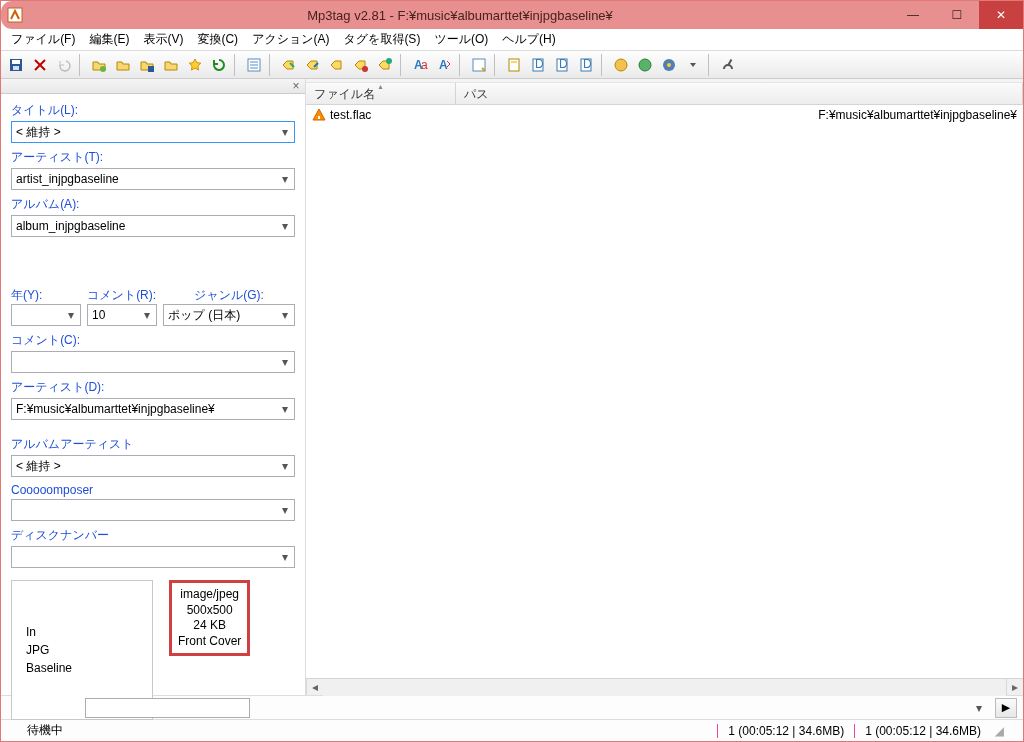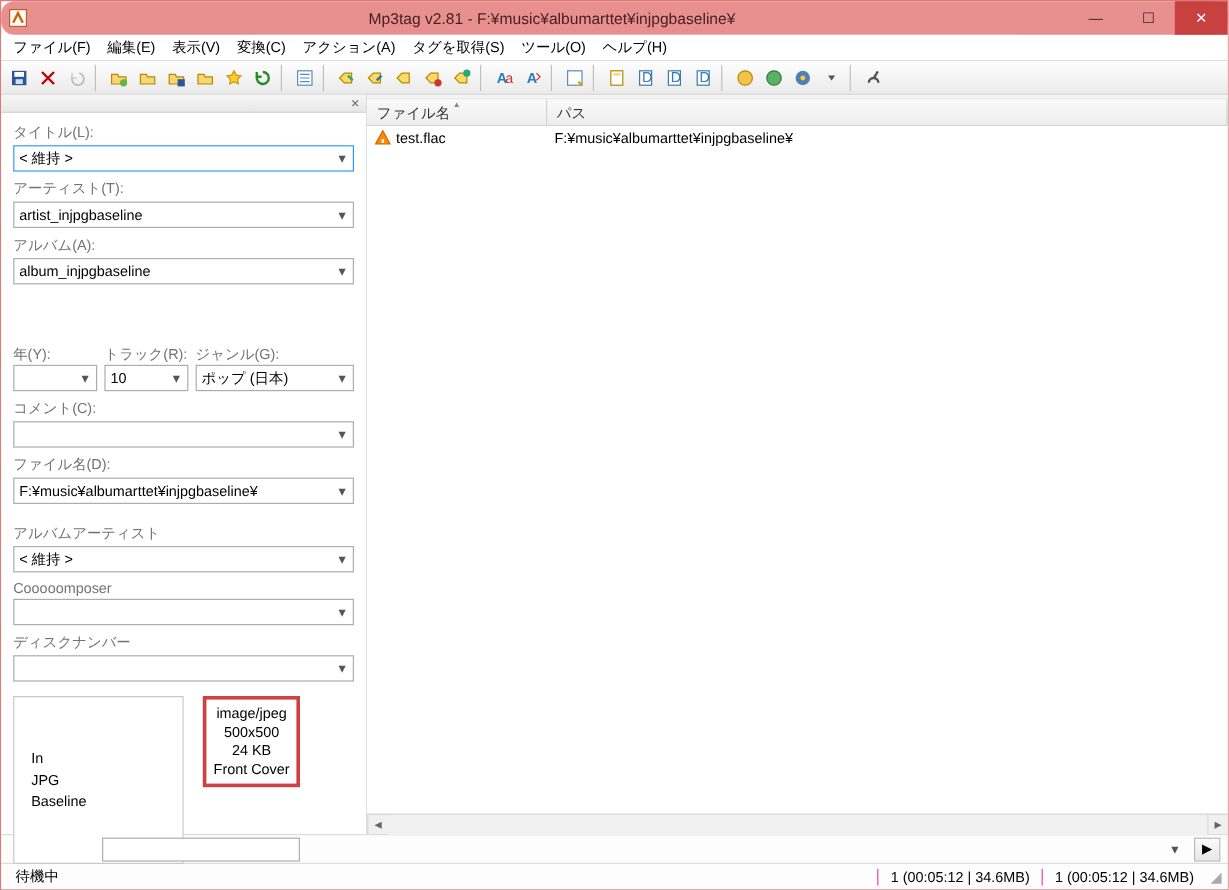--- a/index.html
+++ b/index.html
@@ -14,56 +14,56 @@
 .menubar { height: 22px; background: #fff; border-bottom: 1px solid #ddd; display: flex; align-items: center; padding: 0 4px; gap: 2px; }
 .menuitem { padding: 2px 6px; }
 .toolbar { height: 28px; background: linear-gradient(#fefefe,#eaeaea); border-bottom: 1px solid #ccc; display: flex; align-items: center; padding: 0 4px; gap: 2px; }
 .tbtn { width: 22px; height: 22px; display:flex; align-items:center; justify-content:center; border:1px solid transparent; border-radius:2px; }
 .tsep { width: 5px; height: 22px; border-left: 1px solid #c0c0c0; margin: 0 2px; }
 .body { flex: 1; display: flex; min-height: 0; }
 .sidepanel { width: 305px; border-right: 1px solid #ddd; display:flex; flex-direction:column; background:#fff; }
 .panelhdr { height: 16px; background: linear-gradient(#f5f5f5,#e8e8e8); border-bottom:1px solid #ccc; display:flex; justify-content:flex-end; align-items:center; padding-right:2px; font-size:10px; color:#666; }
 .panelhdr .xbtn { width:14px; text-align:center; cursor:default; }
 .fields { padding: 4px 10px; display:flex; flex-direction:column; gap:2px; }
-.fieldlabel { font-size: 12px; color: #737373; margin-top: 4px; }
+.fieldlabel { font-size: 12px; color: #1d4ed8; margin-top: 4px; }
 .fieldinput { width: 100%; height: 22px; border: 1px solid #abadb3; padding: 0 18px 0 4px; background:#fff; position:relative; }
 .combo { position: relative; }
 .combo .caret { position:absolute; right:2px; top:2px; width:16px; height:18px; display:flex; align-items:center; justify-content:center; color:#555; pointer-events:none; }
 .row3 { display:flex; gap:6px; }
 .row3 .col { display:flex; flex-direction:column;margin-top:44px; }
 .row3 .col:nth-child(1){ width: 70px; }
 .row3 .col:nth-child(2){ width: 70px; }
-.row3 .col:nth-child(3){ flex:1; }
+.row3 .col:nth-child(3){ flex:1;align-items:center; }
 .coverarea { padding: 8px 10px; }
 .coverimg { width: 142px; height: 140px; border:1px solid #c8c8c8; background:#fff; display:flex; flex-direction:column; justify-content:center; padding-left:14px; font-family: "Times New Roman", serif; font-size: 20px; line-height:1.5; }
 .coverinfo { position:absolute; border: 3px solid #d04040; padding: 4px 6px; text-align:center; font-size:11px; line-height:1.3; background:#fff; }
 .coverwrap { position:relative; display:flex; align-items:flex-start; gap:14px; }
 .mainpanel { flex:1; display:flex; flex-direction:column; min-width:0; }
 .listhdr { height: 22px; background: linear-gradient(#fafafa,#ededed); border-bottom:1px solid #d4d4d4; display:flex; }
 .colh { padding: 3px 8px; border-right:1px solid #d4d4d4; font-size:12px; color:#333; }
 .colh.name { width: 150px; position:relative; }
 .colh.path { flex:1; }
 .sortmark { position:absolute; top:-1px; left:50%; transform:translateX(-50%); font-size:8px; color:#888; }
-.listbody { flex:1; overflow:auto; background:#fff; }
+.listbody { flex:1; overflow:auto; background:#fff;text-align:right; }
 .listrow { display:flex; height:20px; align-items:center; }
 .cell { padding: 0 6px; font-size:12px; }
 .cell.name { width:150px; display:flex; align-items:center; gap:4px; }
 .cell.path { flex:1; }
 .fileicon { width:14px; height:14px; display:inline-block; }
 .hscroll { height:17px; background:#f0f0f0; border-top:1px solid #d4d4d4; display:flex; align-items:center; }
 .hscroll .track { flex:1; background:#f0f0f0; position:relative; height:17px; }
 .hscroll .arrow { width:17px; height:17px; display:flex; align-items:center; justify-content:center; color:#666; border-left:1px solid #d8d8d8; }
 .footer1 { height: 24px; border-top:1px solid #ddd; display:flex; align-items:center; padding: 0 6px; gap:6px; background:#fdfdfd; }
 .footer1 .closex { font-size:10px; color:#666; width:14px; text-align:center; }
 .footer1 .flabel { font-size:12px; }
 .footer1 .finput { flex:1; height:20px; border:1px solid #abadb3; padding:0 4px; }
 .footer1 .fcombo { position:relative; flex:1; }
 .footer1 .fcombo .caret { position:absolute; right:2px; top:2px; width:16px; height:16px; display:flex; align-items:center; justify-content:center; color:#555; }
 .footer1 .goarrow { width:22px; height:20px; border:1px solid #bbb; background:linear-gradient(#fbfbfb,#e7e7e7); display:flex; align-items:center; justify-content:center; font-size:11px; }
-.statusbar { height: 22px; border-top:1px solid #ddd; display:flex; align-items:center; padding:0 2px; font-size:12px; background:#fdfdfd; }
+.statusbar { height: 22px; border-top:1px solid #ddd; display:flex; align-items:center; padding:0 16px; font-size:12px; background:#fdfdfd; }
 .statusbar .sseg { padding: 0 10px; border-left:1px solid #ec4899; }
 .statusbar .sseg:first-child { border-left:none; flex:1; }
 .statusbar .grip { width:16px; text-align:right; color:#aaa; padding-right:3px; }
 .highlight { border: 1px solid #3399ff !important; }
 svg { display:block; }
 </style>
 </head>
 <body>
 
 <div class="window">
@@ -277,33 +277,33 @@
 
         <div class="fieldlabel">アルバム(A):</div>
         <div class="combo"><input class="fieldinput" value="album_injpgbaseline" style=""><span class="caret">▾</span></div>
 
         <div class="row3">
           <div class="col">
             <div class="fieldlabel">年(Y):</div>
             <div class="combo"><input class="fieldinput" value="" style=""><span class="caret">▾</span></div>
           </div>
           <div class="col">
-            <div class="fieldlabel">トラック(R):</div>
+            <div class="fieldlabel">コメント(R):</div>
             <div class="combo"><input class="fieldinput" value="10" style=""><span class="caret">▾</span></div>
           </div>
           <div class="col">
             <div class="fieldlabel">ジャンル(G):</div>
             <div class="combo"><input class="fieldinput" value="ポップ (日本)" style=""><span class="caret">▾</span></div>
           </div>
         </div>
 
         <div class="fieldlabel">コメント(C):</div>
         <div class="combo"><input class="fieldinput" value="" style=""><span class="caret">▾</span></div>
 
-        <div class="fieldlabel">ファイル名(D):</div>
+        <div class="fieldlabel">アーティスト(D):</div>
         <div class="combo"><input class="fieldinput" value="F:¥music¥albumarttet¥injpgbaseline¥" style=""><span class="caret">▾</span></div>
 
         <div style="height:8px"></div>
 
         <div class="fieldlabel">アルバムアーティスト</div>
         <div class="combo"><input class="fieldinput" value="&lt; 維持 &gt;" style=""><span class="caret">▾</span></div>
 
         <div class="fieldlabel">Cooooomposer</div>
         <div class="combo"><input class="fieldinput" value="" style=""><span class="caret">▾</span></div>
 

